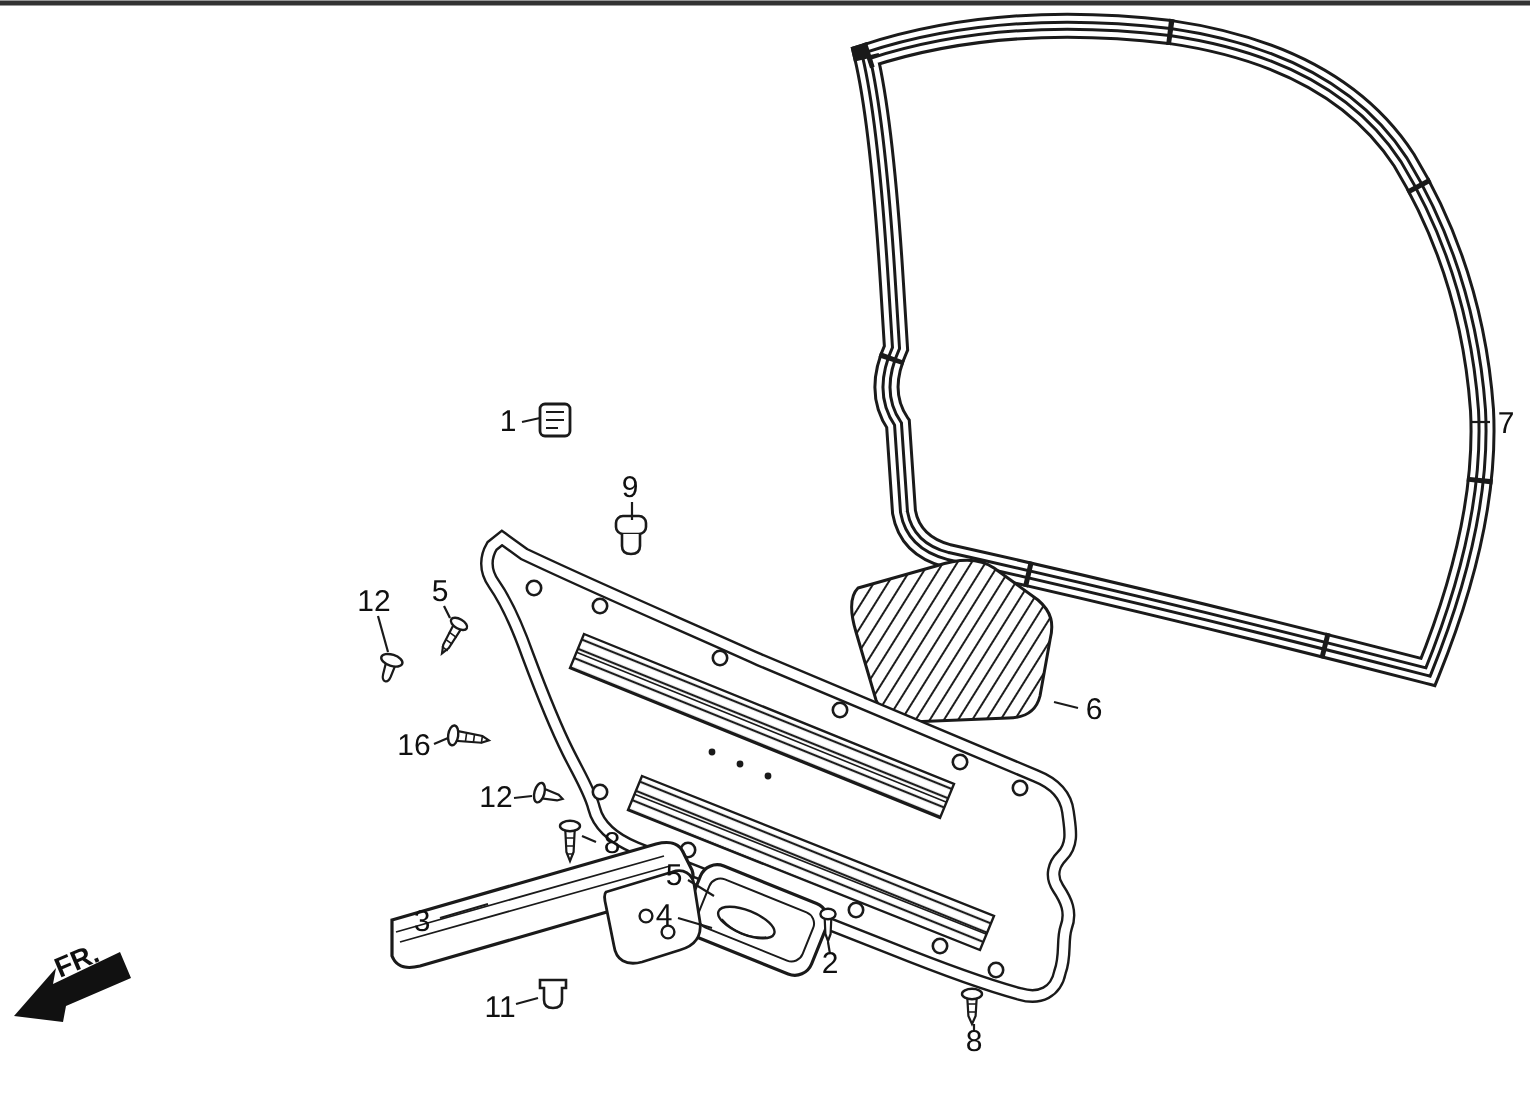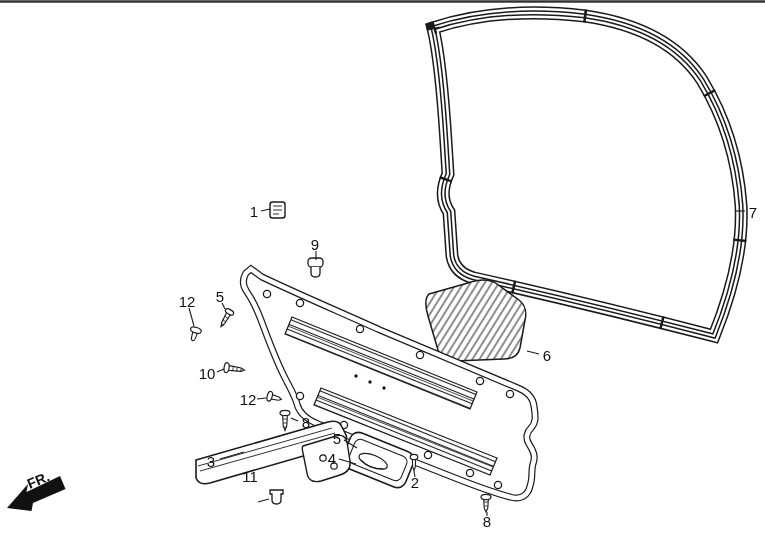--- a/index.html
+++ b/index.html
@@ -163,25 +163,25 @@
     <line x1="487" y1="512" x2="487" y2="516"></line>
   </g>
 
   <polygon points="7,508 28,484 26.5,492 60,476 65.5,489 33,503 31.5,511" fill="#111111"></polygon>
 </svg>
 
 <div class="part-label" style="left:254px;top:211px">1</div>
 <div class="part-label" style="left:315px;top:244px">9</div>
 <div class="part-label" style="left:187px;top:301px">12</div>
 <div class="part-label" style="left:220px;top:296px">5</div>
-<div class="part-label" style="left:207px;top:373px">10</div>
+<div class="part-label" style="left:207px;top:373px">16</div>
 <div class="part-label" style="left:248px;top:399px">12</div>
 <div class="part-label" style="left:306px;top:422px">8</div>
 <div class="part-label" style="left:211px;top:461px">3</div>
-<div class="part-label" style="left:250px;top:476px">11</div>
+<div class="part-label" style="left:250px;top:504px">11</div>
 <div class="part-label" style="left:337px;top:438px">5</div>
 <div class="part-label" style="left:332px;top:458px">4</div>
 <div class="part-label" style="left:415px;top:482px">2</div>
 <div class="part-label" style="left:547px;top:355px">6</div>
 <div class="part-label" style="left:753px;top:212px">7</div>
 <div class="part-label" style="left:487px;top:521px">8</div>
 
 <div class="fr-label">FR.</div>
 
 </div>

